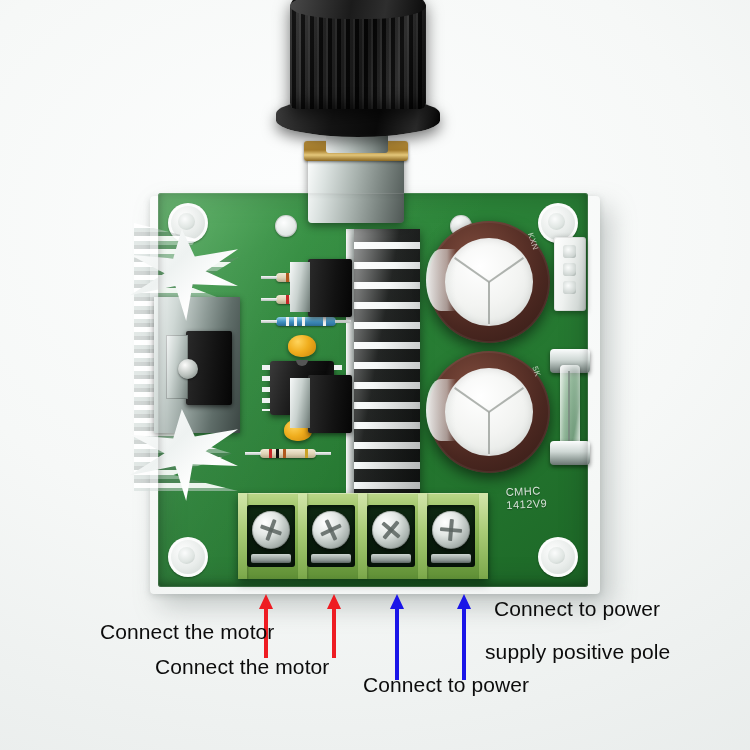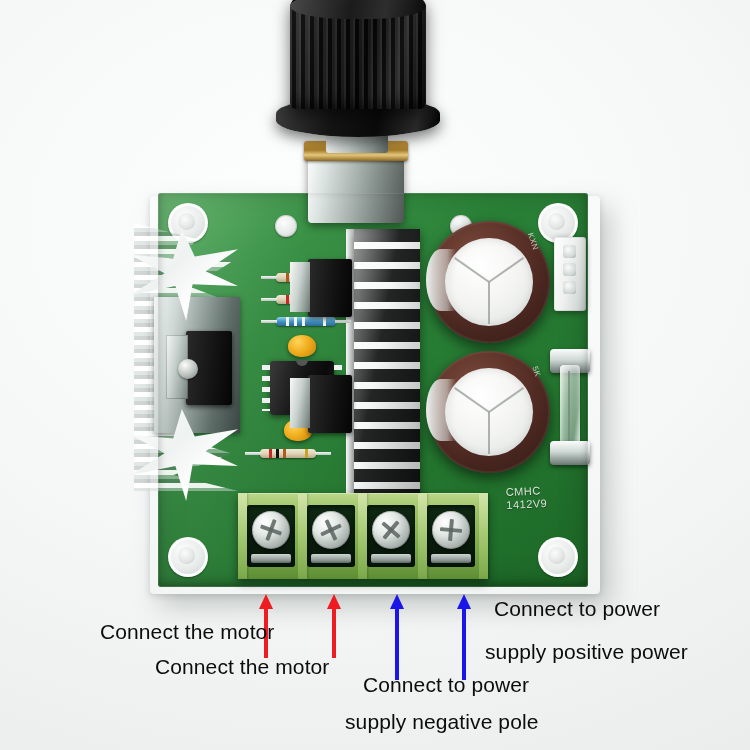--- a/index.html
+++ b/index.html
@@ -409,17 +409,16 @@
       <div class="shaft" style="height:74px;"></div>
   </div>
   <div class="arrow blue" style="left:457px;top:594px;height:86px;">
     <div class="head"></div>
       <div class="shaft" style="height:74px;"></div>
   </div>
 
   <div class="lbl-txt" style="left:100px;top:620px;">Connect the motor</div>
   <div class="lbl-txt" style="left:155px;top:655px;">Connect the motor</div>
   <div class="lbl-txt" style="left:494px;top:597px;">Connect to power</div>
-  <div class="lbl-txt" style="left:485px;top:640px;">supply positive power</div>
+  <div class="lbl-txt" style="left:485px;top:640px;">supply positive pole</div>
   <div class="lbl-txt" style="left:363px;top:673px;">Connect to power</div>
-  <div class="lbl-txt" style="left:345px;top:710px;">supply negative pole</div>
 
 </div>
 
 </body></html>

